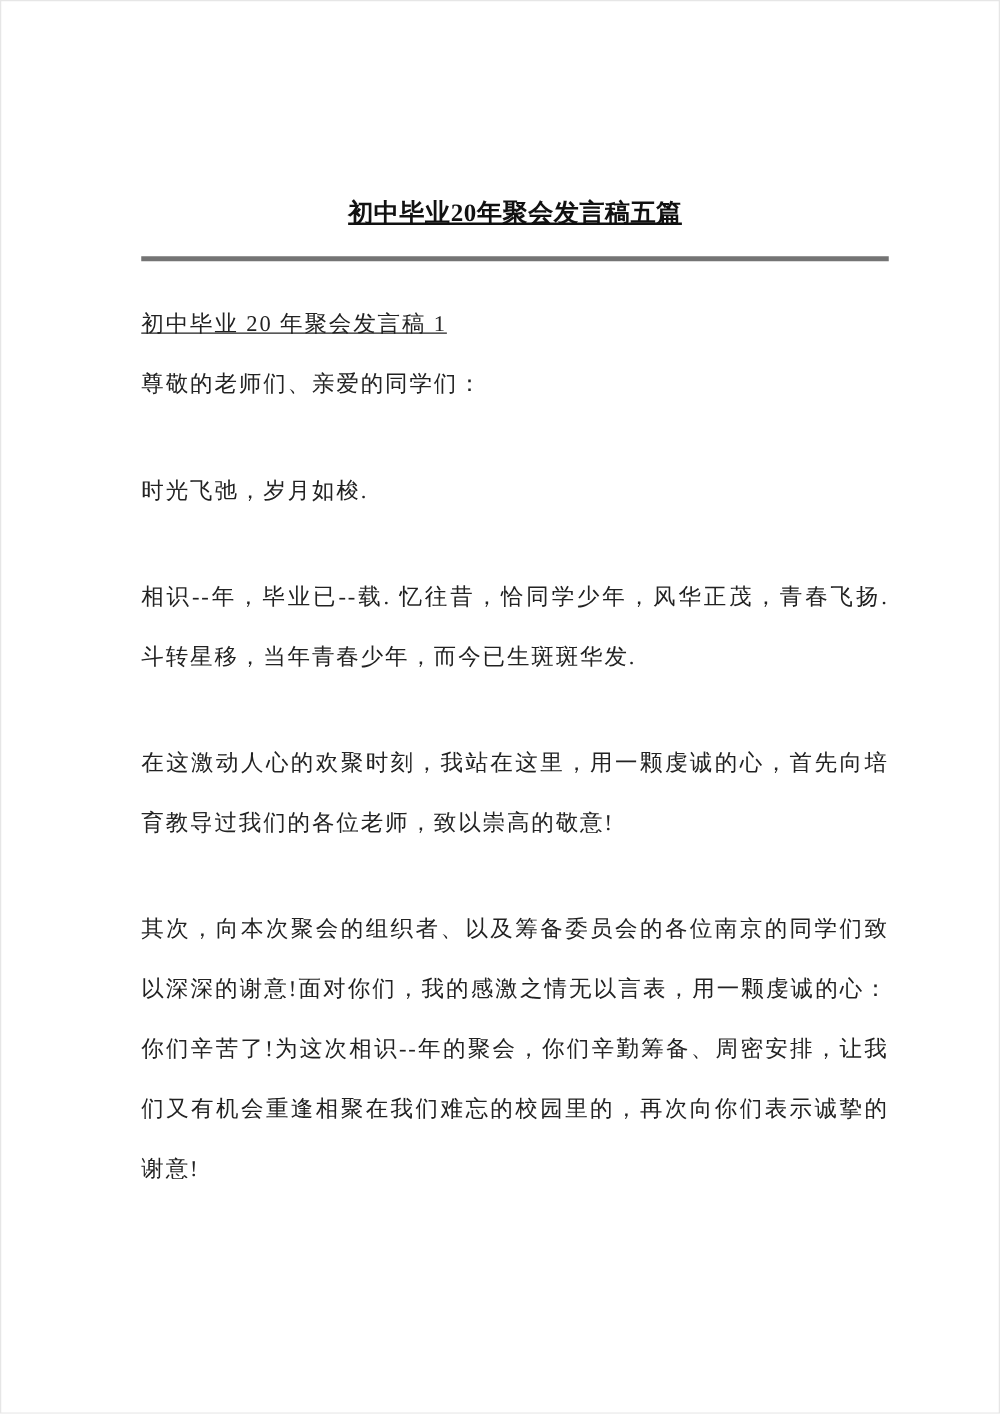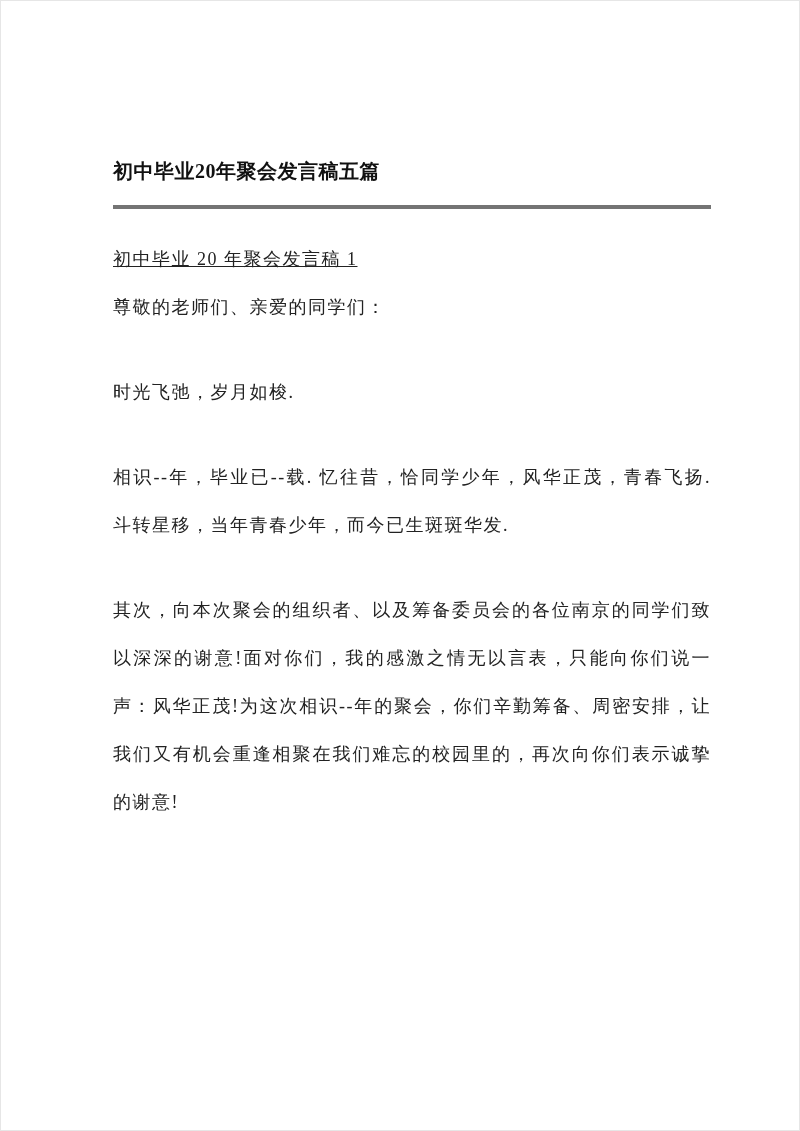--- a/index.html
+++ b/index.html
@@ -17,25 +17,27 @@
     box-sizing: border-box;
     overflow: hidden;
     font-family: "Liberation Serif", "DejaVu Serif", serif;
     color: #1f1f1f;
   }
   .content {
     padding: 156px 88px 0 112px; 
   }
   .doc-title {
     margin: 0;
+    text-align: center;
     font-size: 20px;
     font-weight: bold;
     line-height: 28px;
     color: #111111;
     letter-spacing: 0.5px;
+    text-decoration: underline;
   }
   .title-divider {
     height: 4px;
     background: #747474;
     border: none;
     margin: 20px 0 0 0;
   }
   .body-text p {
     margin: 0 0 37px 0;
     font-size: 18px;
@@ -60,17 +62,18 @@
 
     <h1 class="doc-title">初中毕业20年聚会发言稿五篇</h1>
 
     <hr class="title-divider">
 
     <div class="body-text">
       <p class="first tight">初中毕业 20 年聚会发言稿 1</p>
       <p>尊敬的老师们、亲爱的同学们：</p>
       <p>时光飞弛，岁月如梭.</p>
       <p>相识--年，毕业已--载. 忆往昔，恰同学少年，风华正茂，青春飞扬.  斗转星移，当年青春少年，而今已生斑斑华发.</p>
-      <p>其次，向本次聚会的组织者、以及筹备委员会的各位南京的同学们致以深深的谢意!面对你们，我的感激之情无以言表，只能向你们说一声：风华正茂!为这次相识--年的聚会，你们辛勤筹备、周密安排，让我们又有机会重逢相聚在我们难忘的校园里的，再次向你们表示诚挚的谢意!</p>
+      <p>在这激动人心的欢聚时刻，我站在这里，用一颗虔诚的心，首先向培育教导过我们的各位老师，致以崇高的敬意!</p>
+      <p>其次，向本次聚会的组织者、以及筹备委员会的各位南京的同学们致以深深的谢意!面对你们，我的感激之情无以言表，用一颗虔诚的心：你们辛苦了!为这次相识--年的聚会，你们辛勤筹备、周密安排，让我们又有机会重逢相聚在我们难忘的校园里的，再次向你们表示诚挚的谢意!</p>
     </div>
 
   </div>
 </div>
 
 </body></html>

